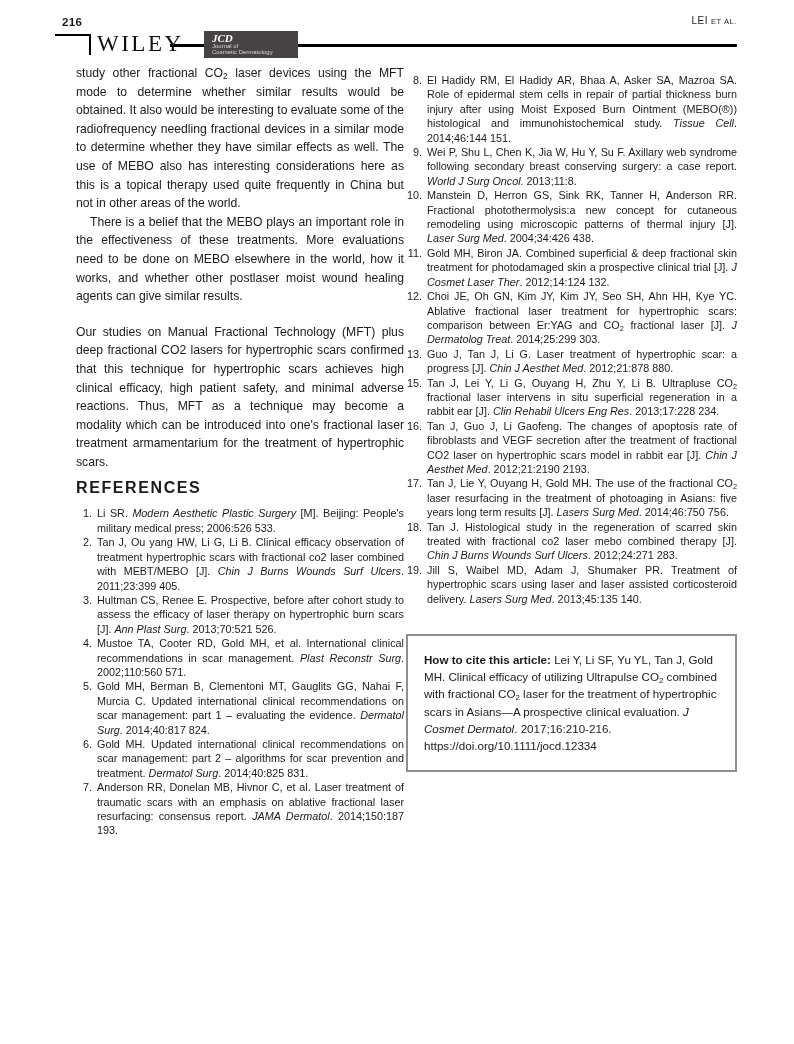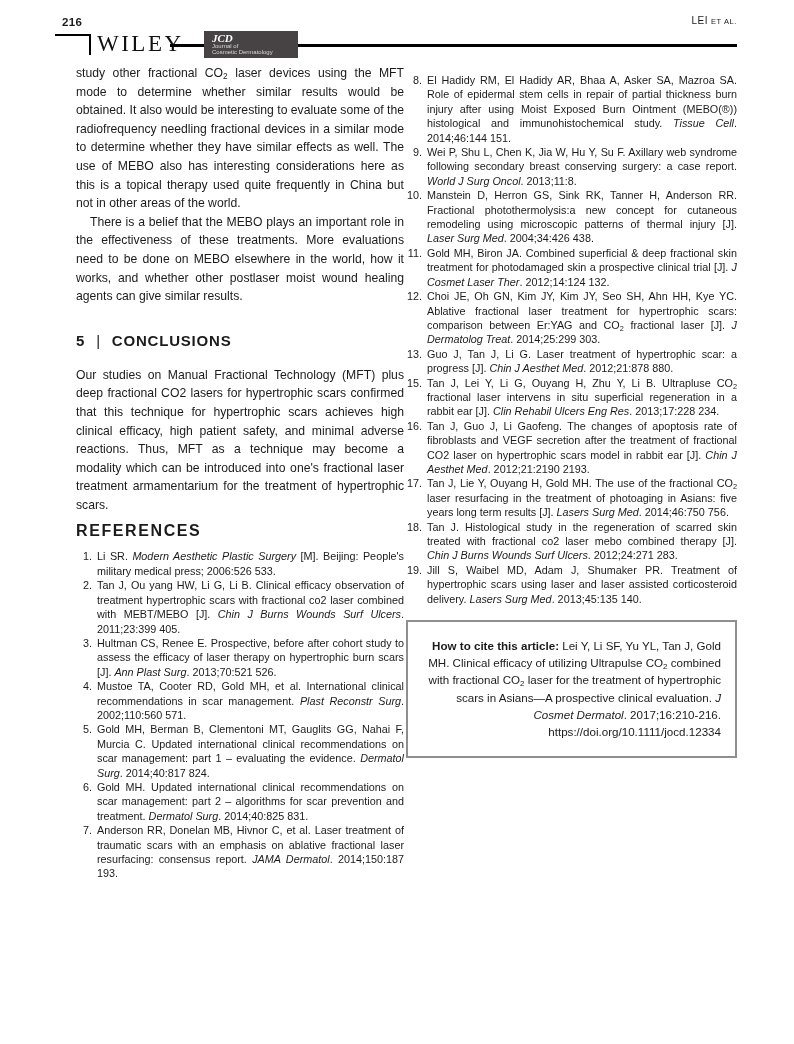--- a/index.html
+++ b/index.html
@@ -34,22 +34,22 @@
   .section-heading { margin-top:26px; font-size:15px; font-weight:bold; letter-spacing:.8px; }
   .section-heading .pipe { font-weight:normal; margin:0 11px; }
   .conclusion-para { margin-top:17px; }
   .refs-heading { margin-top:8px; font-size:16px; font-weight:bold; letter-spacing:1.6px; }
   
   .refs { margin-top:9px; font-size:10.8px; line-height:14.4px; }
   .ref { display:flex; }
   .ref-num { width:21px; min-width:21px; text-align:right; padding-right:5px; }
   .ref-text { flex:1; text-align:justify; }
   
-  .cite-box { margin-top:14px; border:2px solid #8f8f8f; padding:15px 14px 16px 16px;
-              font-size:11.6px; line-height:17.2px; text-align:right; }
+  .cite-box { margin-top:28px; border:2px solid #8f8f8f; padding:15px 14px 16px 16px;
+              font-size:11.6px; line-height:17.2px; text-align:left; }
 </style>
 </head>
 <body>
 
 <div class="page">
 
   <div class="page-num">216</div>
   <div class="pagenum-rule"></div>
   <div class="header-vbar"></div>
   <div class="wiley">WILEY</div>
@@ -61,23 +61,20 @@
   </div>
   <div class="running-head">
     <span class="rh-main">LEI</span>
     <span class="rh-suffix">ET AL.</span>
   </div>
 
   <div class="col-left">
     <p class="body-text">study other fractional CO<sub>2</sub> laser devices using the MFT mode to determine whether similar results would be obtained. It also would be interesting to evaluate some of the radiofrequency needling fractional devices in a similar mode to determine whether they have similar effects as well. The use of MEBO also has interesting considerations here as this is a topical therapy used quite frequently in China but not in other areas of the world.</p>
     <p class="body-text indent">There is a belief that the MEBO plays an important role in the effectiveness of these treatments. More evaluations need to be done on MEBO elsewhere in the world, how it works, and whether other postlaser moist wound healing agents can give similar results.</p>
 
-    <h2 class="section-heading">
-      <span>5</span><span class="pipe">|</span><span>CONCLUSIONS</span>
-    </h2>
 
     <p class="body-text conclusion-para">Our studies on Manual Fractional Technology (MFT) plus deep fractional CO2 lasers for hypertrophic scars confirmed that this technique for hypertrophic scars achieves high clinical efficacy, high patient safety, and minimal adverse reactions. Thus, MFT as a technique may become a modality which can be introduced into one's fractional laser treatment armamentarium for the treatment of hypertrophic scars.</p>
 
     <h3 class="refs-heading">REFERENCES</h3>
 
     <div class="refs" id="refs-left">
   <div class="ref">
     <span class="ref-num">1.</span>
     <span class="ref-text">Li SR. <i>Modern Aesthetic Plastic Surgery</i> [M]. Beijing: People's military medical press; 2006:526 533.</span>
   </div>

